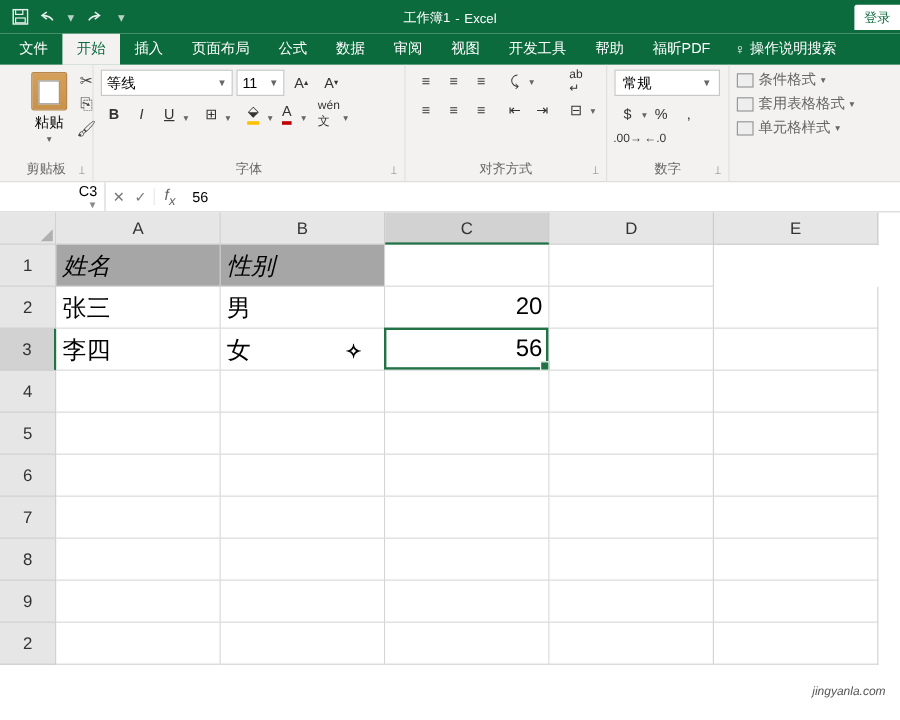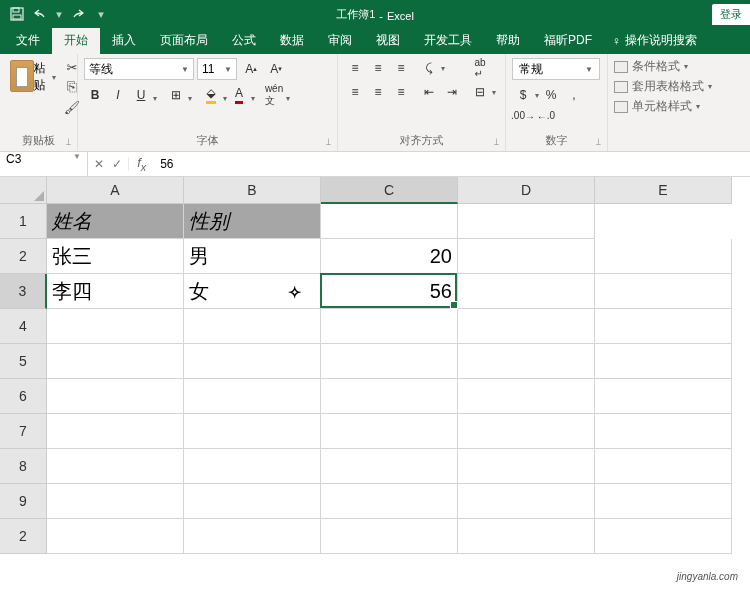--- a/index.html
+++ b/index.html
@@ -22,21 +22,21 @@
 .tell-me { color: #fff; font-size: 12px; padding: 5px 8px; display: flex; align-items: center; gap: 4px; }
 
 
 .ribbon { background: #f3f2f1; height: 98px; display: flex; border-bottom: 1px solid #d6d6d6; }
 .group { border-right: 1px solid #e0e0e0; display: flex; flex-direction: column; justify-content: space-between; padding: 4px 6px 1px 6px; }
 .group-controls { flex: 1; display: flex; align-items: flex-start; }
 .group-label { font-size: 11px; color: #666; text-align: center; padding: 2px 0; position: relative; }
 .group-label .launcher { position: absolute; right: 0; bottom: 2px; font-size: 9px; color: #888; cursor: pointer; }
 
 .clipboard-main { display: flex; flex-direction: column; align-items: center; }
-.paste-btn { display: flex; flex-direction: row; align-items: center; cursor: pointer; padding: 2px 4px; }
+.paste-btn { display: flex; flex-direction: column; align-items: center; cursor: pointer; padding: 2px 4px; margin-left: 16px; }
 .paste-icon { width: 30px; height: 32px; background: linear-gradient(#d4a05a, #c8924a); border: 1px solid #b8864a; border-radius: 2px; position: relative; margin-bottom: 2px; }
 .paste-icon::before { content: ""; position: absolute; top: 6px; left: 5px; right: 5px; bottom: 4px; background: #fff; border: 1px solid #999; }
 .paste-label { font-size: 12px; }
 .clip-side { display: flex; flex-direction: column; gap: 2px; margin-left: 2px; }
 .small-btn { width: 20px; height: 18px; display: flex; align-items: center; justify-content: center; font-size: 13px; cursor: pointer; color: #444; }
 
 .font-top { display: flex; align-items: center; gap: 3px; margin-bottom: 5px; }
 .font-name { border: 1px solid #c8c8c8; background: #fff; font-size: 12px; padding: 2px 4px; width: 110px; height: 22px; display: flex; align-items: center; }
 .font-size { border: 1px solid #c8c8c8; background: #fff; font-size: 12px; padding: 2px 4px; width: 40px; height: 22px; display: flex; align-items: center; }
 .dd-arrow { font-size: 8px; color: #666; margin-left: auto; }
@@ -48,21 +48,21 @@
 
 .number-combo { border: 1px solid #c8c8c8; background: #fff; font-size: 12px; padding: 2px 6px; width: 88px; height: 22px; display: flex; align-items: center; margin-bottom: 5px; }
 .number-row { display: flex; gap: 1px; }
 
 .styles-col { display: flex; flex-direction: column; gap: 3px; }
 .style-item { display: flex; align-items: center; gap: 4px; font-size: 12px; color: #666; cursor: pointer; white-space: nowrap; }
 .style-icon { width: 14px; height: 12px; border: 1px solid #999; background: #eee; }
 
 
 .formula-bar { height: 25px; border-bottom: 1px solid #d6d6d6; display: flex; align-items: center; background: #fff; }
-.name-box { width: 88px; border-right: 1px solid #d6d6d6; padding: 0 6px; font-size: 12px; height: 100%; display: flex; align-items: flex-start; }
+.name-box { width: 88px; border-right: 1px solid #d6d6d6; padding: 0 6px; font-size: 12px; height: 100%; display: flex; align-items: flex-end; flex-direction: column; }
 .name-dd { font-size: 8px; color: #888; margin-left: auto; }
 .fx-btns { display: flex; align-items: center; padding: 0 6px; gap: 8px; border-right: 1px solid #e8e8e8; color: #888; }
 .fx-btn { font-size: 12px; cursor: pointer; color: #777; }
 .fx-label { font-style: italic; font-size: 13px; color: #666; padding: 0 8px; }
 .formula-input { flex: 1; font-size: 12px; padding: 0 6px; border: none; outline: none; }
 
 
 .grid-area { position: relative; }
 .corner { position: absolute; left: 0; top: 0; width: 47px; height: 27px; background: #e6e6e6; border-right: 1px solid #ccc; border-bottom: 1px solid #ccc; }
 .corner::after { content: ""; position: absolute; right: 2px; bottom: 2px; border-left: 10px solid transparent; border-bottom: 10px solid #b0b0b0; }

